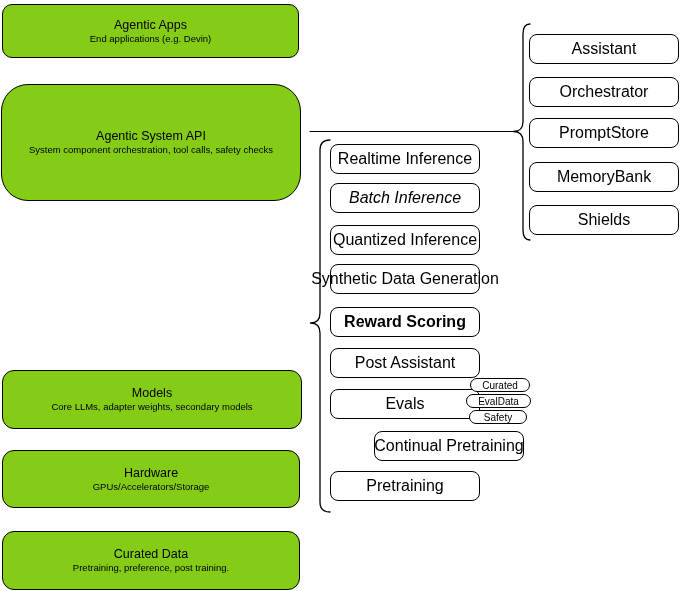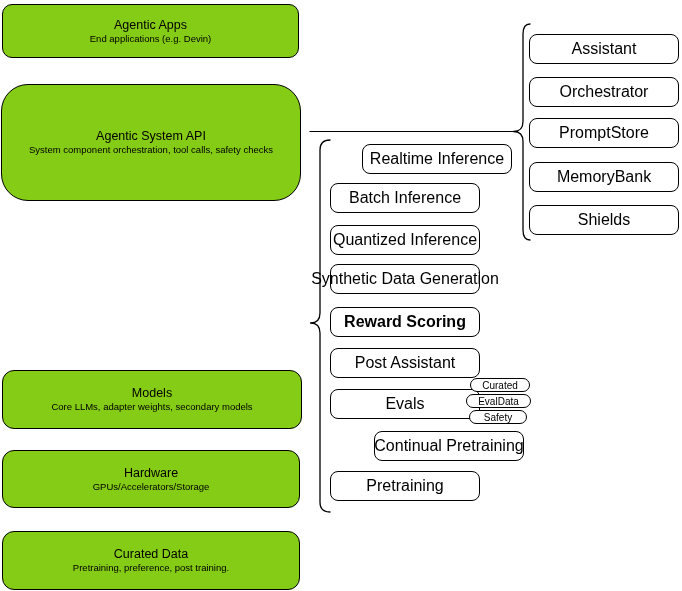--- a/index.html
+++ b/index.html
@@ -98,22 +98,22 @@
   <div class="node" style="left:2px; top:450px; width:298px; height:58px; border-radius:12px;">
     <div class="title">Hardware</div>
     <div class="subtitle">GPUs/Accelerators/Storage</div>
   </div>
 
   <div class="node" style="left:2px; top:531px; width:298px; height:59px; border-radius:12px;">
     <div class="title">Curated Data</div>
     <div class="subtitle">Pretraining, preference, post training.</div>
   </div>
 
-  <div class="comp" style="left:330px; top:144px;margin-left:32px;">Realtime Inference</div>
-  <div class="comp" style="left:330px; top:183px;">Batch Inference</div>
+  <div class="comp" style="left:330px; top:144px;">Realtime Inference</div>
+  <div class="comp" style="left:330px; top:183px;font-style:italic;">Batch Inference</div>
   <div class="comp" style="left:330px; top:225px;">Quantized Inference</div>
   <div class="comp" style="left:330px; top:264px;">Synthetic Data Generation</div>
   <div class="comp" style="left:330px; top:307px;font-weight:bold;">Reward Scoring</div>
   <div class="comp" style="left:330px; top:348px;">Post Assistant</div>
   <div class="comp" style="left:330px; top:389px;">Evals</div>
   <div class="comp" style="left:330px; top:431px;margin-left:44px;">Continual Pretraining</div>
   <div class="comp" style="left:330px; top:471px;">Pretraining</div>
 
   <div class="tag" style="left:470px; top:378px; width:60px;">Curated</div>
   <div class="tag" style="left:466px; top:394px; width:65px;">EvalData</div>

